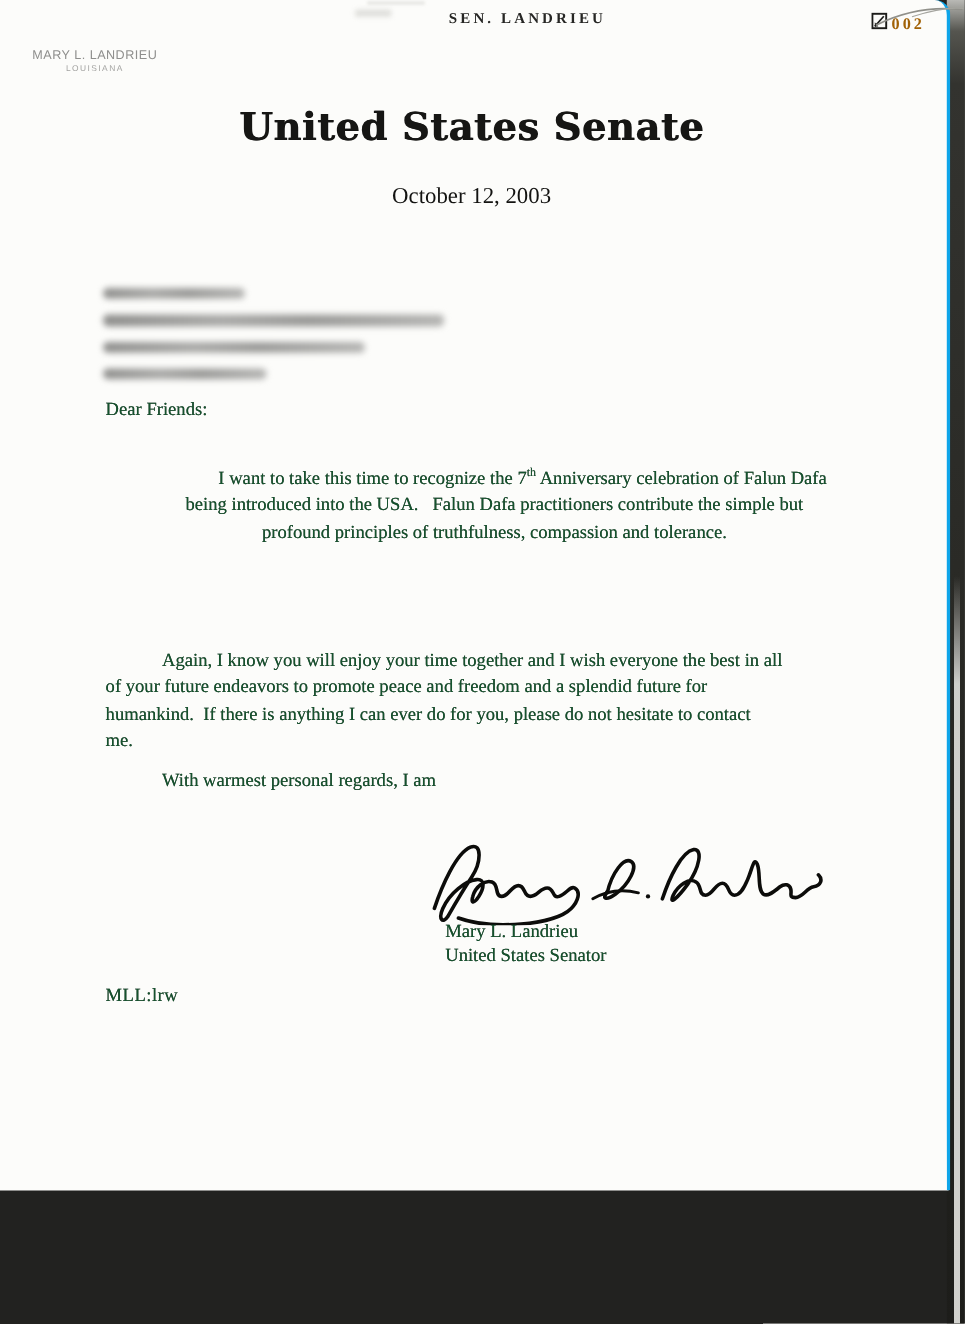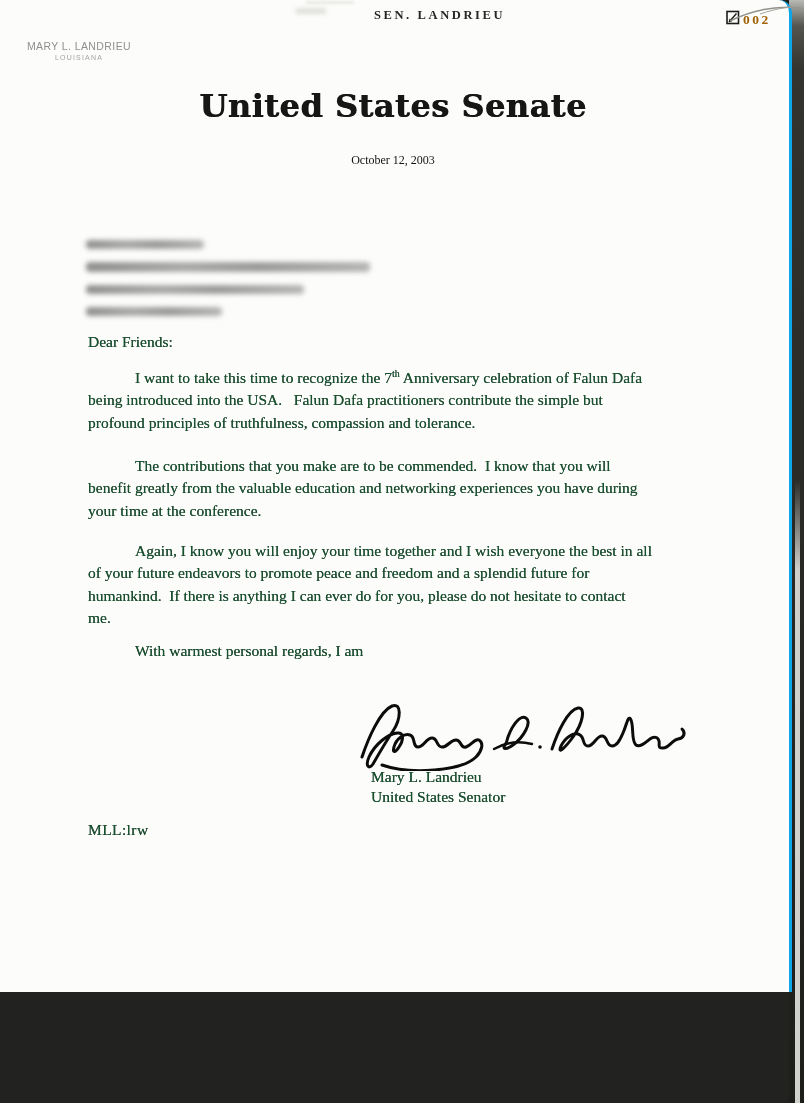--- a/index.html
+++ b/index.html
@@ -42,38 +42,38 @@
 
   .centered{position:absolute;left:0;width:786px;text-align:center;}
   .senate-title{
     top:87px;font-family:"DejaVu Serif",serif;font-weight:bold;font-size:32px;color:#161614;
     letter-spacing:.5px;text-shadow:.7px 0 0 #161614;
   }
   .senate-address{
     top:126px;font-family:"Liberation Sans","DejaVu Sans",sans-serif;
     font-size:9.5px;font-weight:bold;letter-spacing:1.3px;color:#3a3a38;
   }
-  .letter-date{top:153px;font-size:12px;color:#131311;}
+  .letter-date{top:153px;font-size:19px;color:#131311;}
 
   .redacted-line{position:absolute;left:86px;height:9px;border-radius:4px;
     background:linear-gradient(90deg,#8f8f8d,#a9a9a7 35%,#9a9a98 60%,#b5b5b3);
     filter:blur(2.6px);}
   .rl1{top:240px;width:118px;}
   .rl2{top:262px;width:284px;height:10px;}
   .rl3{top:285px;width:218px;}
   .rl4{top:307px;width:136px;}
 
   .letter-text{
     position:absolute;left:88px;width:648px;
     font-size:15.5px;line-height:22.4px;color:#14532d;
     white-space:pre-wrap;text-shadow:0 0 .35px rgba(10,10,10,.75);
   }
   .salutation{top:331px;}
   .para{text-indent:47px;}
-  .p1{top:367px;}
+  .p1{top:388px;text-align:center;}
   .p2{top:455px;}
   .p3{top:540px;}
   .p4{top:640px;}
   .p1 sup{font-size:10px;line-height:0;}
   .closing{top:679px;left:368px;width:200px;}
   .signature{position:absolute;left:336px;top:697px;}
   .typed-name{top:766px;left:371px;width:300px;}
   .signer-title{top:786px;left:371px;width:300px;}
   .initials{top:819px;left:88px;width:200px;letter-spacing:.4px;}
 </style>
@@ -113,23 +113,20 @@
   <div class="redacted-line rl2"></div>
   <div class="redacted-line rl3"></div>
   <div class="redacted-line rl4"></div>
 
   <div class="letter-text salutation">Dear Friends:</div>
 
   <div class="letter-text para p1"><span>I want to take this time to recognize the 7</span><sup>th</sup><span> Anniversary celebration of Falun Dafa
 being introduced into the USA.   Falun Dafa practitioners contribute the simple but
 profound principles of truthfulness, compassion and tolerance.</span></div>
 
-  <div class="letter-text para p2">The contributions that you make are to be commended.  I know that you will
-benefit greatly from the valuable education and networking experiences you have during
-your time at the conference.</div>
   <div class="letter-text para p3">Again, I know you will enjoy your time together and I wish everyone the best in all
 of your future endeavors to promote peace and freedom and a splendid future for
 humankind.  If there is anything I can ever do for you, please do not hesitate to contact
 me.</div>
   <div class="letter-text para p4">With warmest personal regards, I am</div>
 
 
   <div class="signature">
     <svg width="354" height="74" viewBox="0 0 354 74" fill="none" stroke="#0c0c0a" stroke-width="3" stroke-linecap="round" stroke-linejoin="round">
       <path d="M 26 60 C 32 42 44 14 56 9 C 66 5 65 22 57 34 C 49 46 41 60 37 67 C 33 73 29 69 33 60 C 39 47 52 37 61 36 C 69 35 67 44 63 50 C 60 55 56 57 58 50 C 60 42 68 36 74 38 C 80 40 76 50 82 50 C 88 50 90 41 96 41 C 102 41 100 50 106 50 C 112 50 114 43 120 43 C 126 43 124 52 130 50 C 136 48 139 41 143 43 C 148 46 146 54 140 60 C 126 74 74 78 46 68"></path>

